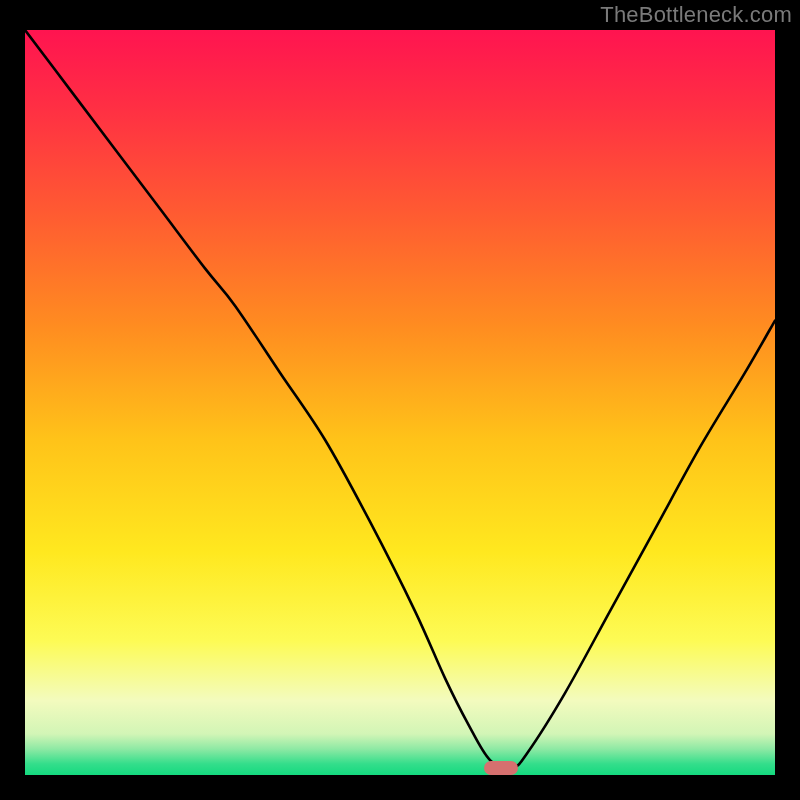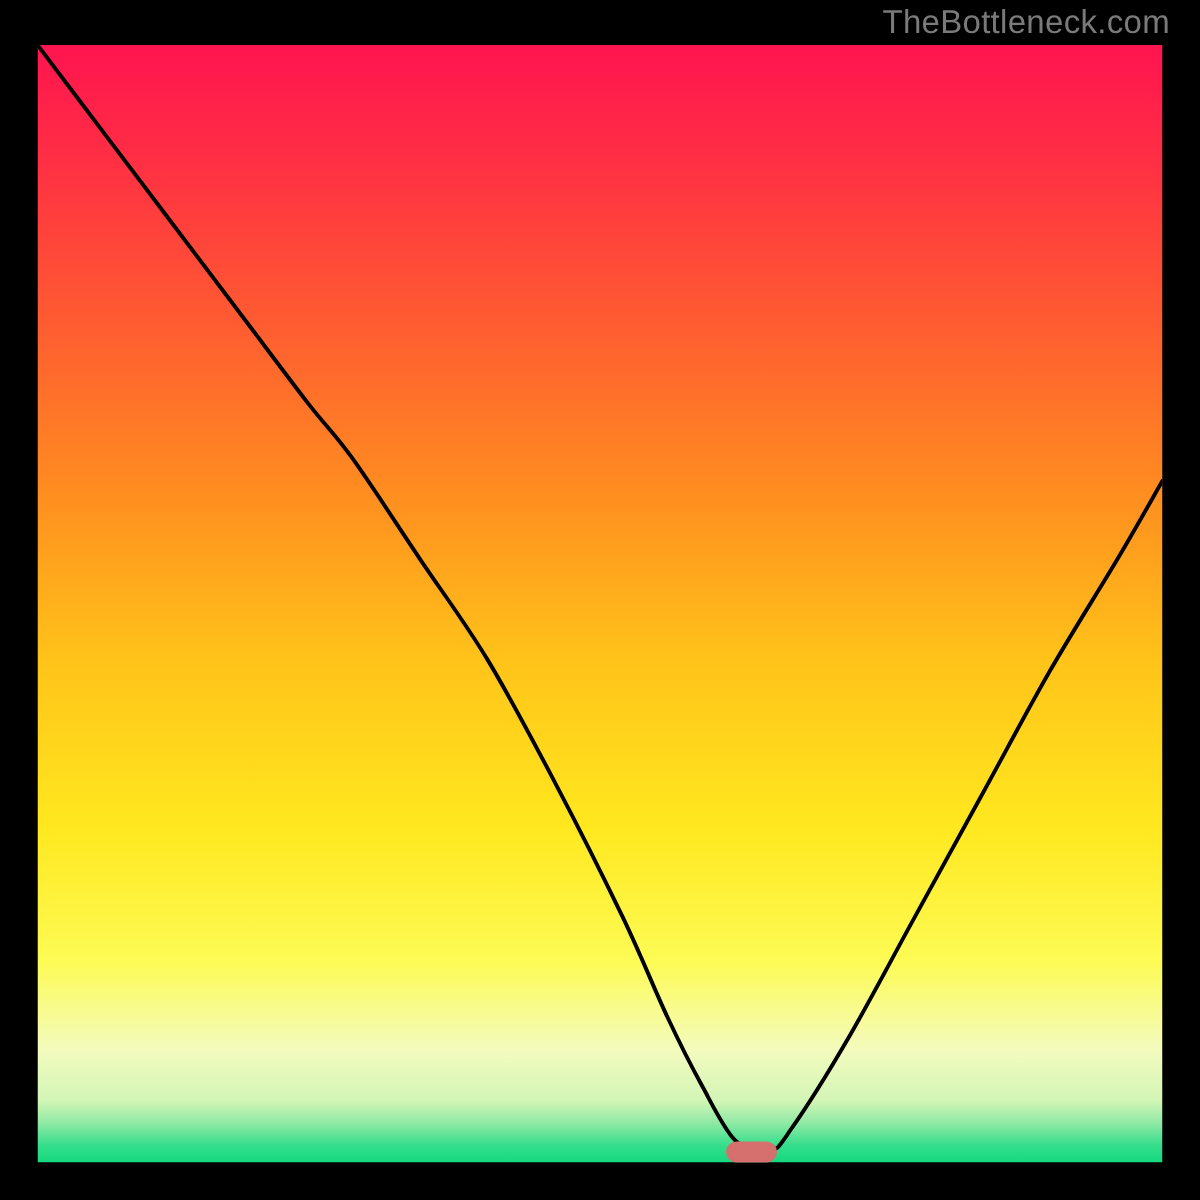--- a/index.html
+++ b/index.html
@@ -14,21 +14,21 @@
     position: absolute;
     left: 0;
     top: 0;
     width: 800px;
     height: 800px;
     background: #000;
   }
   .watermark {
     position: absolute;
     top: 2px;
-    right: 20px;
+    right: 8px;
     font-family: Arial, Helvetica, sans-serif;
     font-size: 22px;
     color: #7a7a7a;
     letter-spacing: 0.2px;
     font-weight: 500;
   }
   .plot-area {
     position: absolute;
     left: 25px;
     top: 30px;

